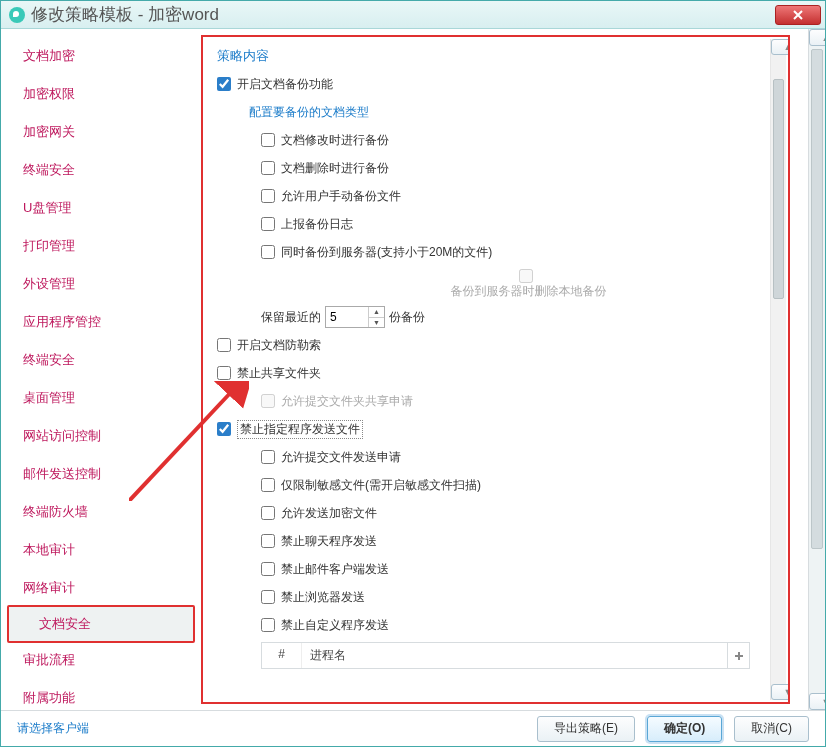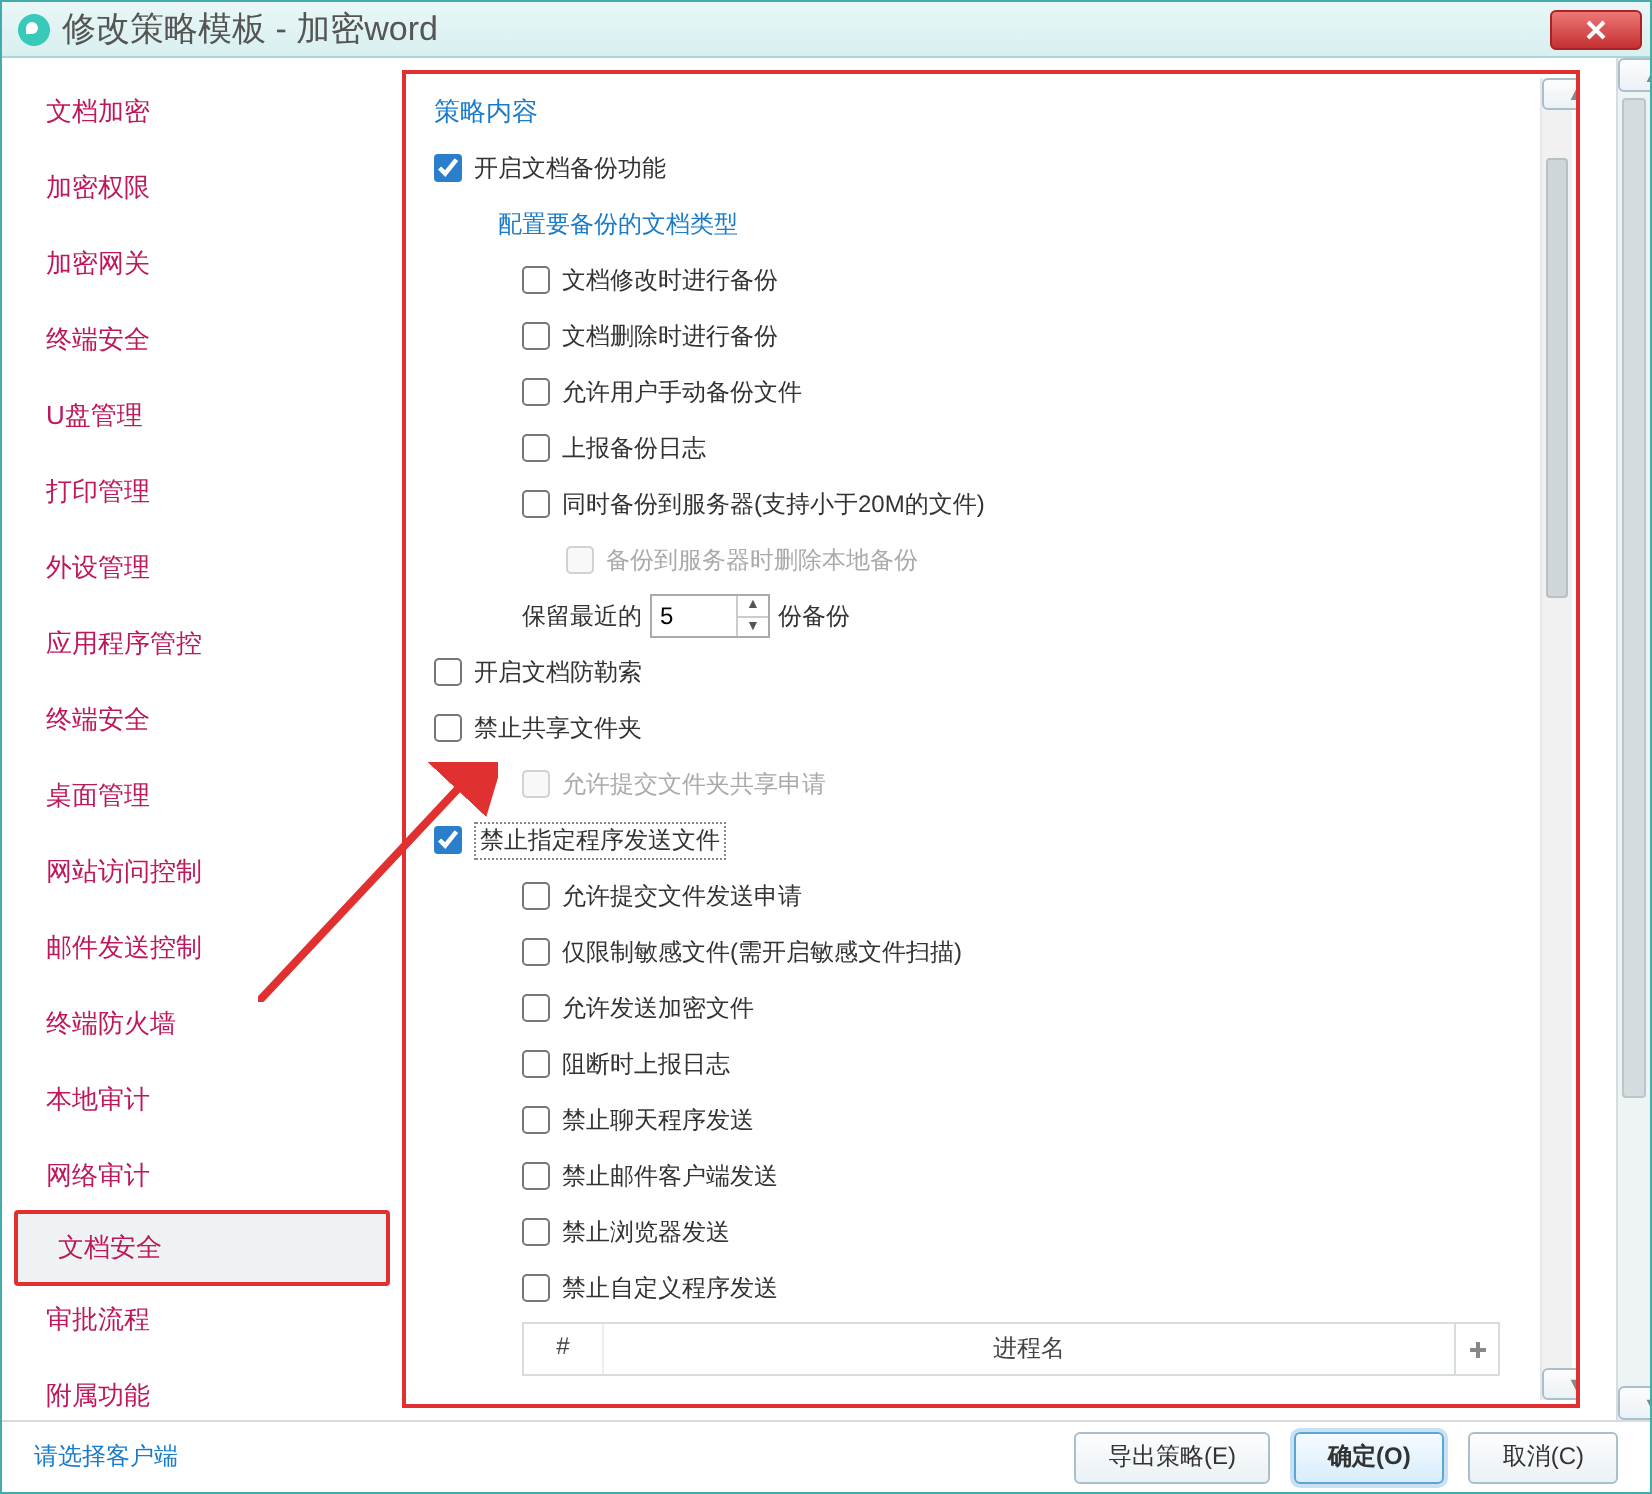--- a/index.html
+++ b/index.html
@@ -68,21 +68,21 @@
     padding: 10px 22px;
     font-size: 13px;
     color:#be185d;
     cursor:pointer;
     position:relative;
   }
   .sidebar-item.selected {
     background:#eef2f2;
     border: 2px solid #e03030;
     margin: -2px 6px -2px 6px;
-    padding: 8px 20px;
+    padding: 8px 30px;
     border-radius:2px;
   }
   .content-wrap {
     flex:1;
     position:relative;
     padding: 6px 18px 6px 0;
     display:flex;
   }
   .content-inner {
     flex:1;
@@ -107,21 +107,21 @@
     font-size:13px;
     margin-bottom: 8px;
   }
   .row {
     display:flex;
     align-items:center;
     margin: 6px 0;
     min-height: 22px;
   }
   .row.indent2 { padding-left: 44px; }
-  .row.indent3 { padding-left: 66px; }
+  .row.indent3 { padding-left: 66px; flex-direction: column; }
   .row.link1 { padding-left: 32px; }
   input[type=checkbox] {
     width:14px; height:14px;
     margin-right:6px;
     accent-color:#2b7ec9;
   }
   input[type=checkbox]:disabled { accent-color:#aaa;}
   .row label { font-size:12px; color:#333; }
   .row.disabled label { color:#aaa; }
   .link-text { color:#1a7bc9; }
@@ -140,21 +140,21 @@
   .spin .btns div { flex:1; display:flex;align-items:center;justify-content:center; font-size:7px; color:#555; cursor:pointer;}
   .spin .btns div:first-child{border-bottom:1px solid #ccc;}
   .table-head {
     display:flex;
     border:1px solid #d7dcdf;
     background:#fff;
     margin-left:44px;
     margin-right:24px;
     margin-top:4px;
   }
-  .table-head .th { padding:4px 8px; font-size:12px; color:#444;text-align:center;}
+  .table-head .th { padding:4px 8px; font-size:12px; color:#444;}
   .table-head .th:first-child{ width:40px; border-right:1px solid #eee; text-align:center;}
   .table-head .th.idx{ flex:1;}
   .table-head .add {
     width:22px; border-left:1px solid #d7dcdf;
     display:flex;align-items:center;justify-content:center;
     color:#777; cursor:pointer; font-weight:bold;
   }
   
   .arrow-annot {
     position:absolute;
@@ -323,24 +323,20 @@
         <div class="row indent2">
           <input type="checkbox" style="">
           <label>仅限制敏感文件(需开启敏感文件扫描)</label>
         </div>
 
         <div class="row indent2">
           <input type="checkbox" style="">
           <label>允许发送加密文件</label>
         </div>
 
-        <div class="row indent2">
-          <input type="checkbox" style="">
-          <label>阻断时上报日志</label>
-        </div>
 
         <div class="row indent2">
           <input type="checkbox" style="">
           <label>禁止聊天程序发送</label>
         </div>
 
         <div class="row indent2">
           <input type="checkbox" style="">
           <label>禁止邮件客户端发送</label>
         </div>

